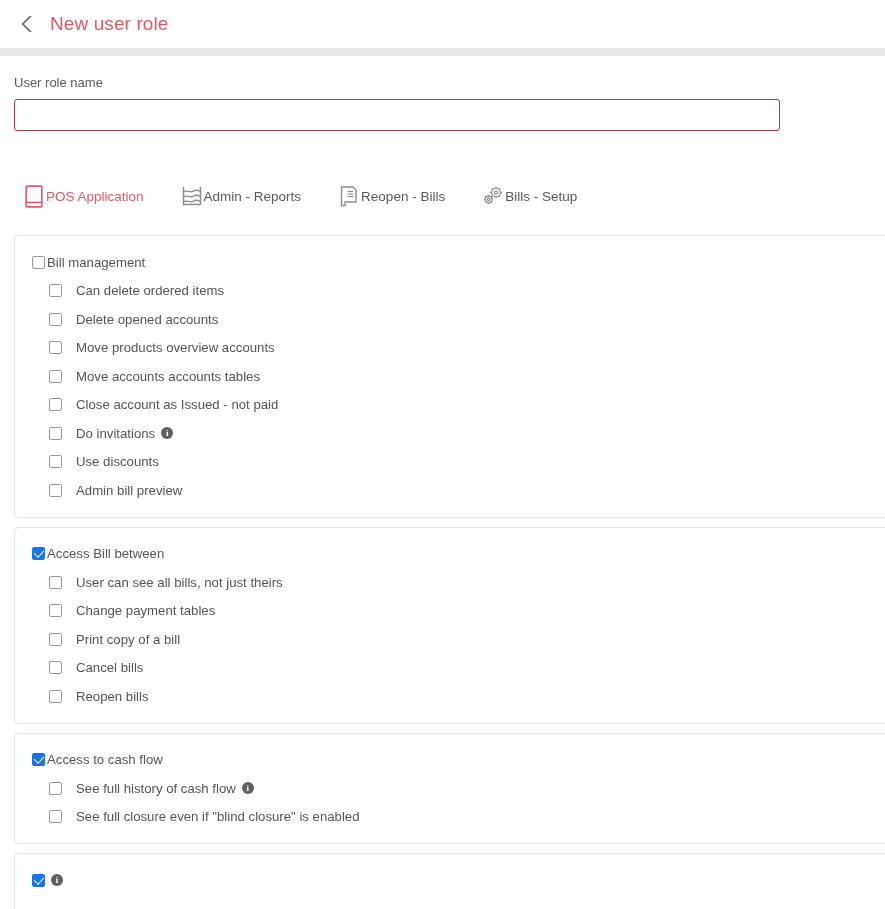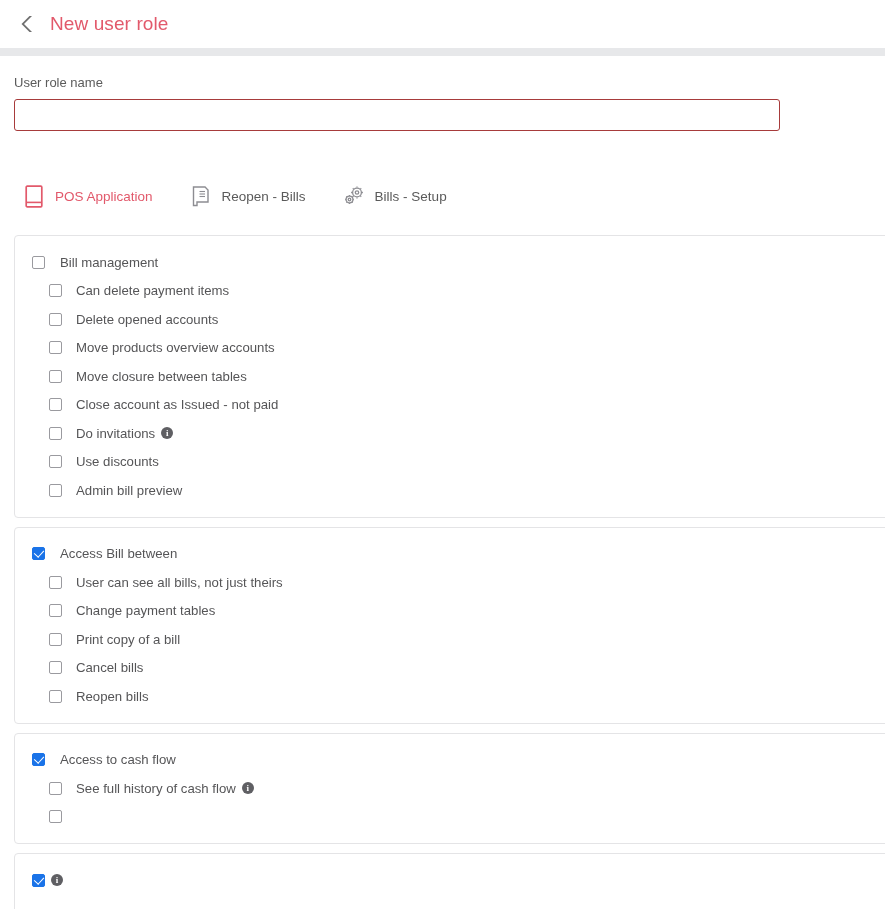--- a/index.html
+++ b/index.html
@@ -74,21 +74,20 @@
     display: flex;
     align-items: center;
     margin-top: 40px;
     padding-left: 22px;
     height: 50px;
     background: #ffffff;
   }
   .tab {
     display: flex;
     align-items: center;
-    gap: 9px;
     margin-right: 36px;
     cursor: pointer;
     white-space: nowrap;
   }
   .tab-label {
     font-size: 13.5px;
     color: #5a5a5a;
   }
   .tab.active .tab-label { color: #e2596b; }
   .tab-icon {
@@ -143,21 +142,21 @@
     top: 0px;
     width: 5px;
     height: 8px;
     border: solid #ffffff;
     border-width: 0 1.8px 1.8px 0;
     transform: rotate(42deg);
   }
   .row-label {
     font-size: 13.2px;
     color: #555557;
-    margin-left: 15px;
+    margin-left: 2px;
     white-space: nowrap;
   }
   .row.child .row-label { margin-left: 14px; }
 
   .info-icon {
     width: 12px;
     height: 12px;
     border-radius: 50%;
     background: #5f5f63;
     color: #ffffff;
@@ -199,20 +198,31 @@
   <div class="tab active">
     <span class="tab-icon">
       <svg width="18" height="23" viewBox="0 0 18 23">
         <rect x="1.2" y="1.2" width="15.6" height="20.6" rx="1" fill="none" stroke="#e2596b" stroke-width="1.7"></rect>
         <line x1="1.8" y1="17.4" x2="16.2" y2="17.4" stroke="#e2596b" stroke-width="1.6"></line>
       </svg>
     </span>
     <span class="tab-label">POS Application</span>
   </div>
 
+  <div class="tab">
+    <span class="tab-icon">
+      <svg width="22" height="22" viewBox="0 0 22 22">
+        <path d="M2.5 2 L2.5 19.5 L19.5 19.5 L19.5 2" fill="none" stroke="#8d8d92" stroke-width="1.5"></path>
+        <path d="M2.5 7 C6 4.4, 9 8.4, 12.5 6 C15.6 4, 17.4 6.4, 19.5 5.6" fill="none" stroke="#8d8d92" stroke-width="1.3"></path>
+        <path d="M2.5 12 C6 9.4, 9 13.4, 12.5 11 C15.6 9, 17.4 11.4, 19.5 10.6" fill="none" stroke="#8d8d92" stroke-width="1.3"></path>
+        <path d="M2.5 17 C6 14.4, 9 18.4, 12.5 16 C15.6 14, 17.4 16.4, 19.5 15.6" fill="none" stroke="#8d8d92" stroke-width="1.3"></path>
+      </svg>
+    </span>
+    <span class="tab-label">Admin - Reports</span>
+  </div>
 
   <div class="tab">
     <span class="tab-icon">
       <svg width="20" height="24" viewBox="0 0 20 24">
         <path d="M2.5 3 L14 3 L17 6 L17 18 L6 18 L6 21.5 L2.5 21.5 Z" fill="none" stroke="#8d8d92" stroke-width="1.4"></path>
         <line x1="8.5" y1="7.5" x2="14" y2="7.5" stroke="#8d8d92" stroke-width="1.1"></line>
         <line x1="8.5" y1="10" x2="14" y2="10" stroke="#8d8d92" stroke-width="1.1"></line>
         <line x1="8.5" y1="12.5" x2="14" y2="12.5" stroke="#8d8d92" stroke-width="1.1"></line>
       </svg>
     </span>
@@ -241,33 +251,33 @@
 
 <div class="panels">
 
   <div class="panel">
     <div class="row">
       <span class="cb"></span>
       <span class="row-label">Bill management</span>
     </div>
     <div class="row child">
       <span class="cb"></span>
-      <span class="row-label">Can delete payment items</span>
+      <span class="row-label">Can delete ordered items</span>
     </div>
     <div class="row child">
       <span class="cb"></span>
       <span class="row-label">Delete opened accounts</span>
     </div>
     <div class="row child">
       <span class="cb"></span>
       <span class="row-label">Move products overview accounts</span>
     </div>
     <div class="row child">
       <span class="cb"></span>
-      <span class="row-label">Move closure between tables</span>
+      <span class="row-label">Move accounts accounts tables</span>
     </div>
     <div class="row child">
       <span class="cb"></span>
       <span class="row-label">Close account as Issued - not paid</span>
     </div>
     <div class="row child">
       <span class="cb"></span>
       <span class="row-label">Do invitations</span>
       <span class="info-icon">i</span>
     </div>
@@ -313,20 +323,21 @@
       <span class="cb checked"></span>
       <span class="row-label">Access to cash flow</span>
     </div>
     <div class="row child">
       <span class="cb"></span>
       <span class="row-label">See full history of cash flow</span>
       <span class="info-icon">i</span>
     </div>
     <div class="row child">
       <span class="cb"></span>
+      <span class="row-label">See full closure even if "blind closure" is enabled</span>
     </div>
   </div>
 
   <div class="panel">
     <div class="row">
       <span class="cb checked"></span>
       <span class="info-icon">i</span>
     </div>
     <div class="row child">
       

